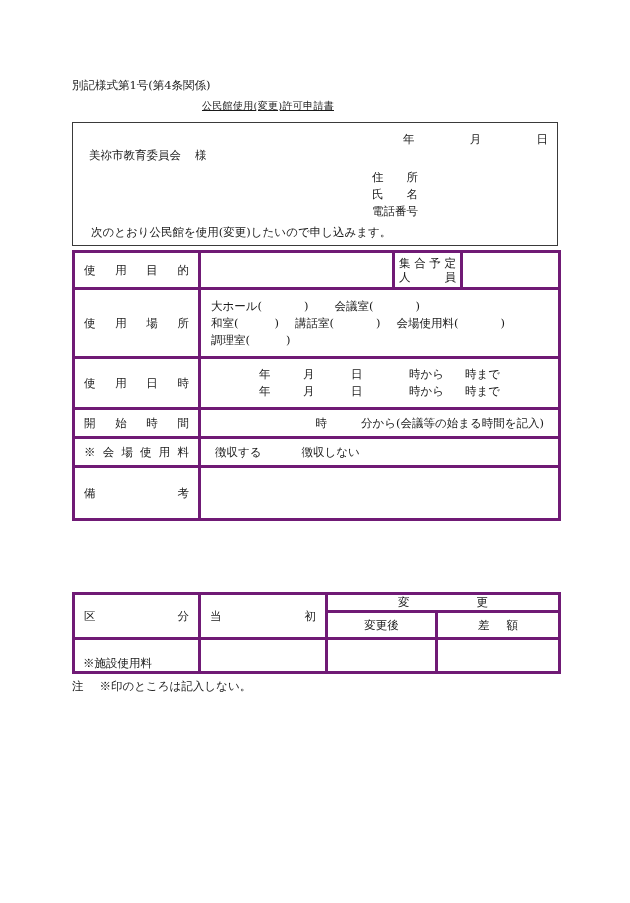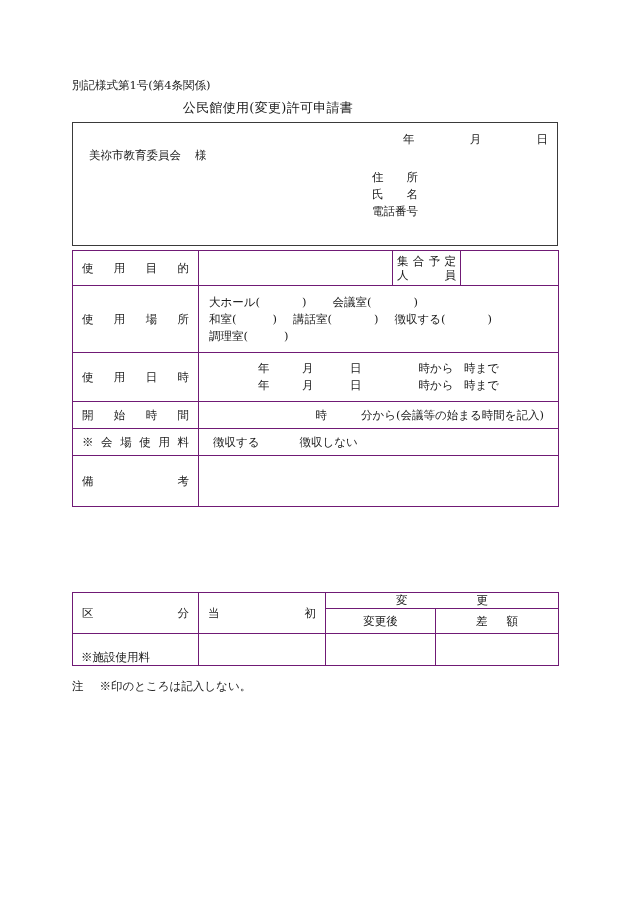--- a/index.html
+++ b/index.html
@@ -30,22 +30,23 @@
     font-size: 11.5px;
     white-space: nowrap;
     text-align: center;
   }
   .doc-title {
     position: absolute;
     left: 0;
     top: 99px;
     width: 536px;
     text-align: center;
-    font-size: 13px;
+    font-size: 10px;
     letter-spacing: 0.3px;
+    text-decoration: underline;
   }
 
   
   .top-box {
     position: absolute;
     left: 72px;
     top: 122px;
     width: 486px;
     height: 124px;
     border: 1px solid #3a3a3a;
@@ -91,21 +92,21 @@
   }
 
   
   table.grid {
     position: absolute;
     border-collapse: collapse;
     table-layout: fixed;
     font-size: 11.5px;
   }
   table.grid td {
-    border: 1px solid #701a75;
+    border: 3px solid #701a75;
     padding: 0;
     vertical-align: middle;
   }
   #main-table {
     left: 72px;
     top: 250px;
     width: 486px;
   }
   
   .lbl {
@@ -130,21 +131,21 @@
   .datetimes {
     padding: 6px 0 6px 0;
     line-height: 17px;
     white-space: nowrap;
     text-align: center;
   }
   .datetimes .row { display: block; }
   .dt-y { display: inline-block; width: 44px; text-align: left; }
   .dt-m { display: inline-block; width: 48px; text-align: left; }
   .dt-d { display: inline-block; width: 58px; text-align: left; }
-  .dt-f { display: inline-block; width: 56px; text-align: center; }
+  .dt-f { display: inline-block; width: 56px; text-align: left; }
 
   .starttime {
     padding-right: 14px;
     text-align: right;
     white-space: nowrap;
   }
   .starttime .hr { margin-right: 34px; }
 
   .fee-opts {
     padding-left: 14px;
@@ -218,20 +219,21 @@
       <div>
         <span class="sp4">住　所</span>
       </div>
       <div>
         <span class="sp4">氏　名</span>
       </div>
       <div>
         <span class="sp4">電話番号</span>
       </div>
     </div>
+    <div class="intro">次のとおり公民館を使用(変更)したいので申し込みます。</div>
   </div>
 
   <table class="grid" id="main-table">
     <colgroup>
       <col style="width:126px">
       <col style="width:194px">
       <col style="width:68px">
       <col style="width:98px">
     </colgroup>
     <tbody>
@@ -250,21 +252,21 @@
       </tr>
 
       <tr>
         <td style="height:66px">
           <span class="lbl">使用場所</span>
         </td>
         <td colspan="3">
           <div class="rooms">
             <span><span>大ホール(</span><span class="paren"></span><span>)</span></span><span class="gap-s"></span><span><span>会議室(</span><span class="paren"></span><span>)</span></span>
             <span class="row" style="display:block"></span>
-            <span><span>和室(</span><span class="paren-n"></span><span>)</span></span><span class="gap-m"></span><span><span>講話室(</span><span class="paren"></span><span>)</span></span><span class="gap-m"></span><span><span>徴収する(</span><span class="paren"></span><span>)</span></span>
+            <span><span>和室(</span><span class="paren-n"></span><span>)</span></span><span class="gap-m"></span><span><span>講話室(</span><span class="paren"></span><span>)</span></span><span class="gap-m"></span><span><span>会場使用料(</span><span class="paren"></span><span>)</span></span>
             <span class="row" style="display:block"></span>
             <span><span>調理室(</span><span class="paren-n"></span><span>)</span></span>
           </div>
         </td>
       </tr>
 
       <tr>
         <td style="height:48px">
           <span class="lbl">使用日時</span>
         </td>

